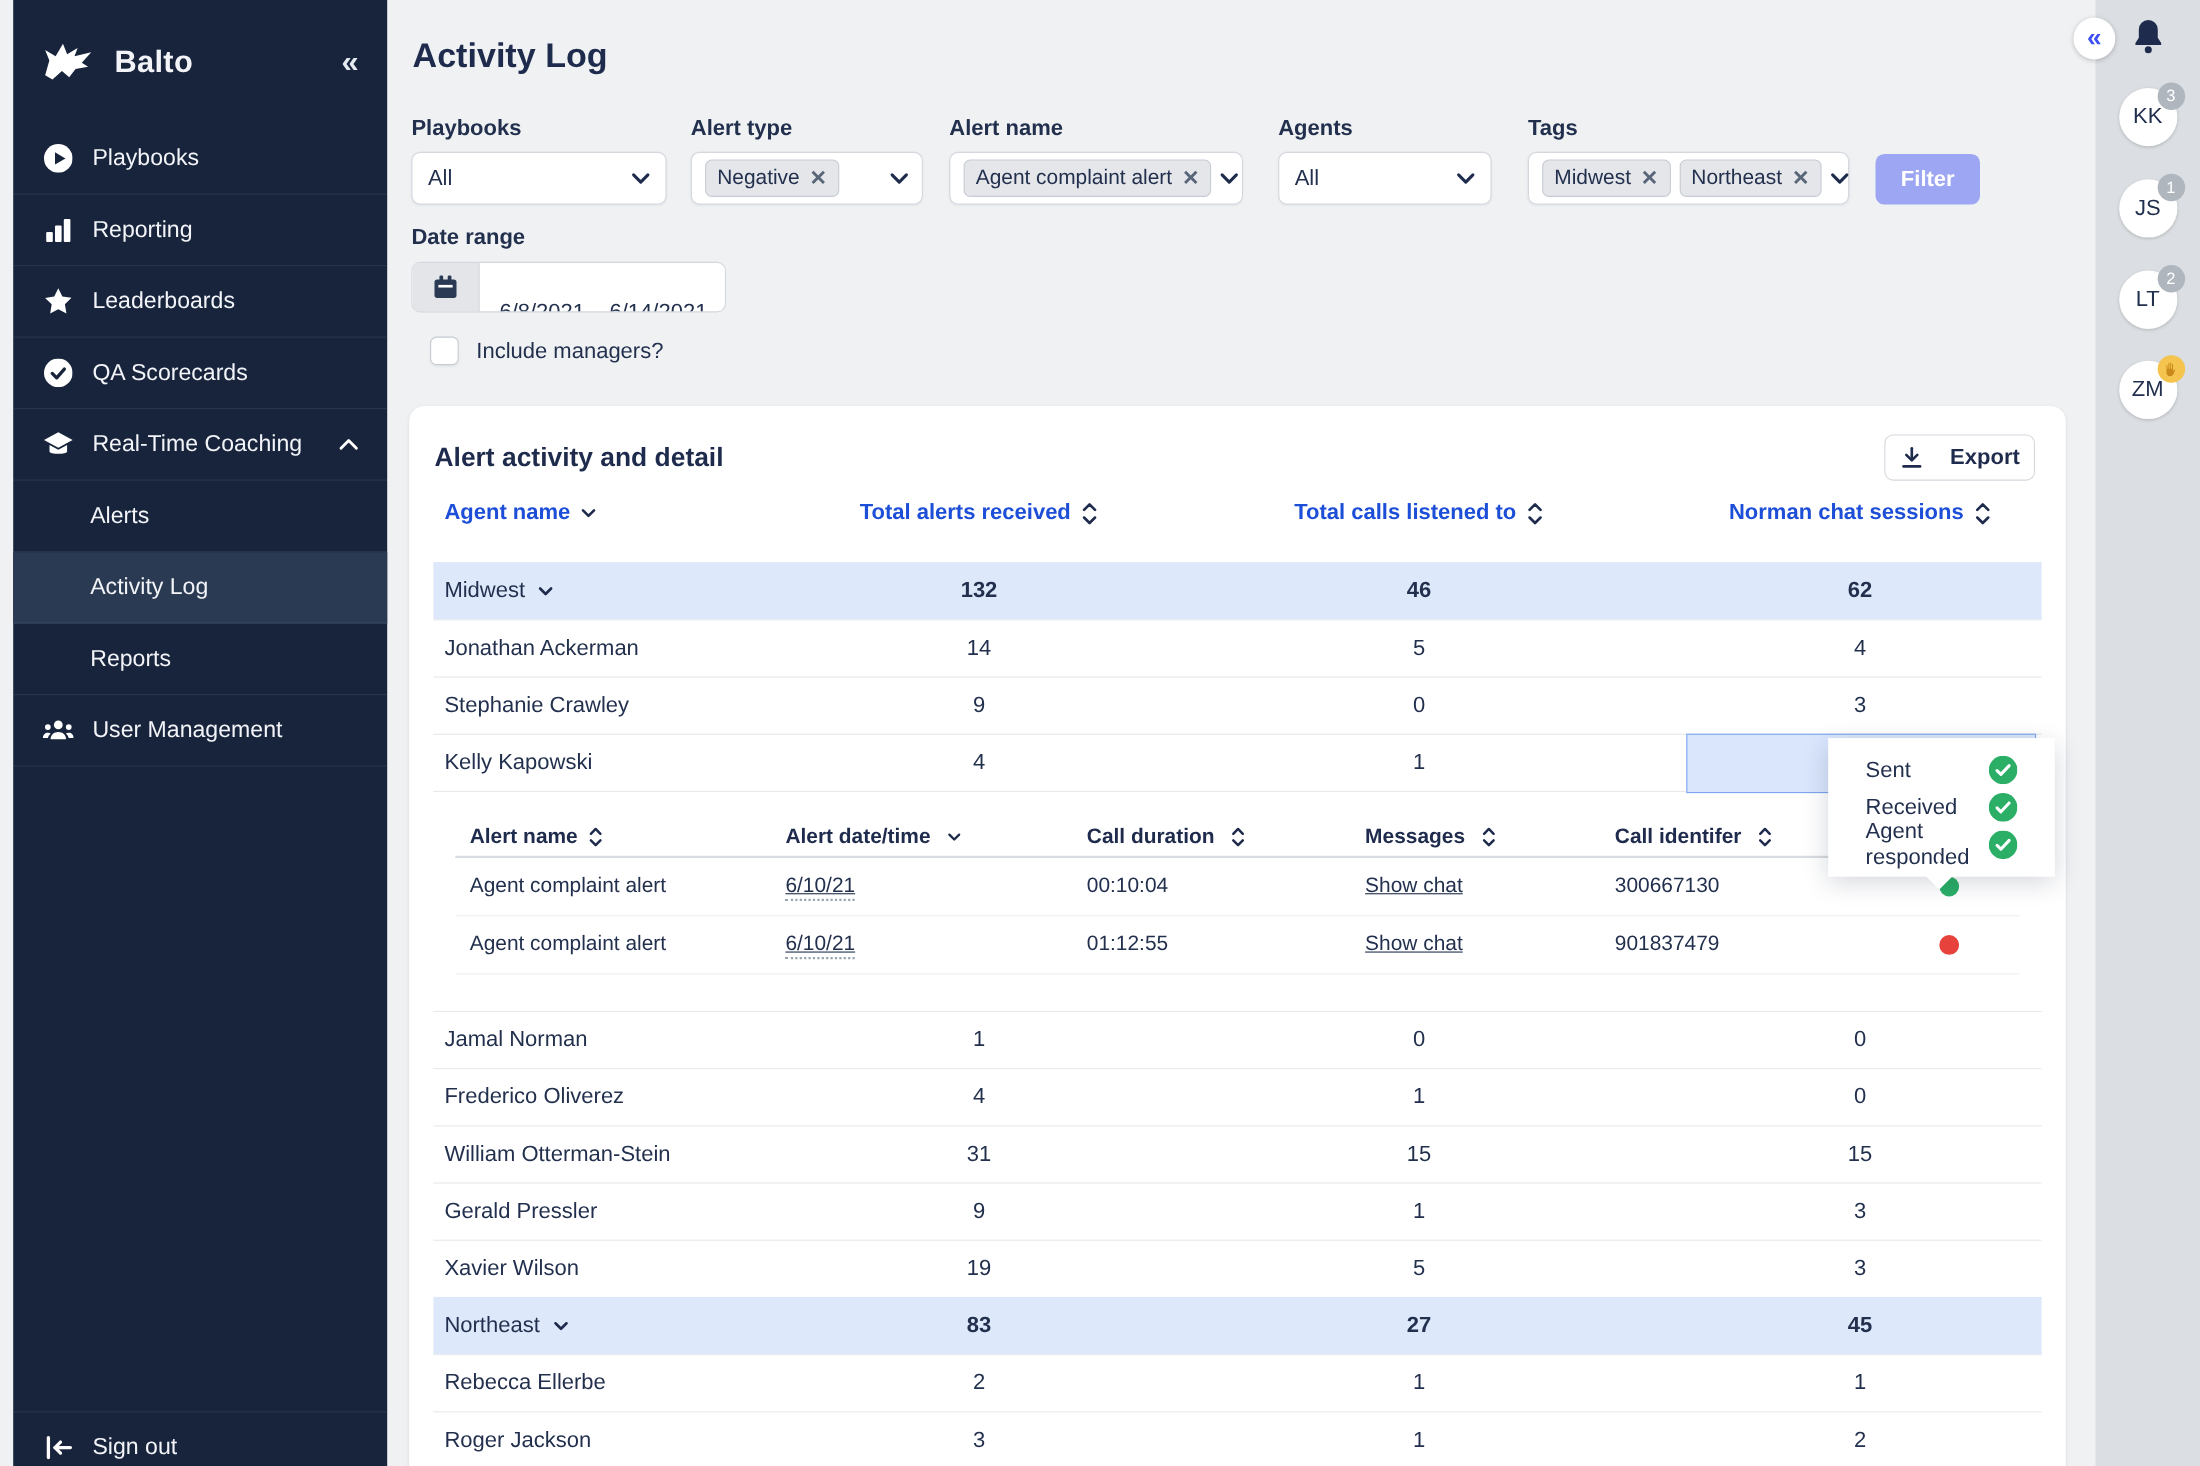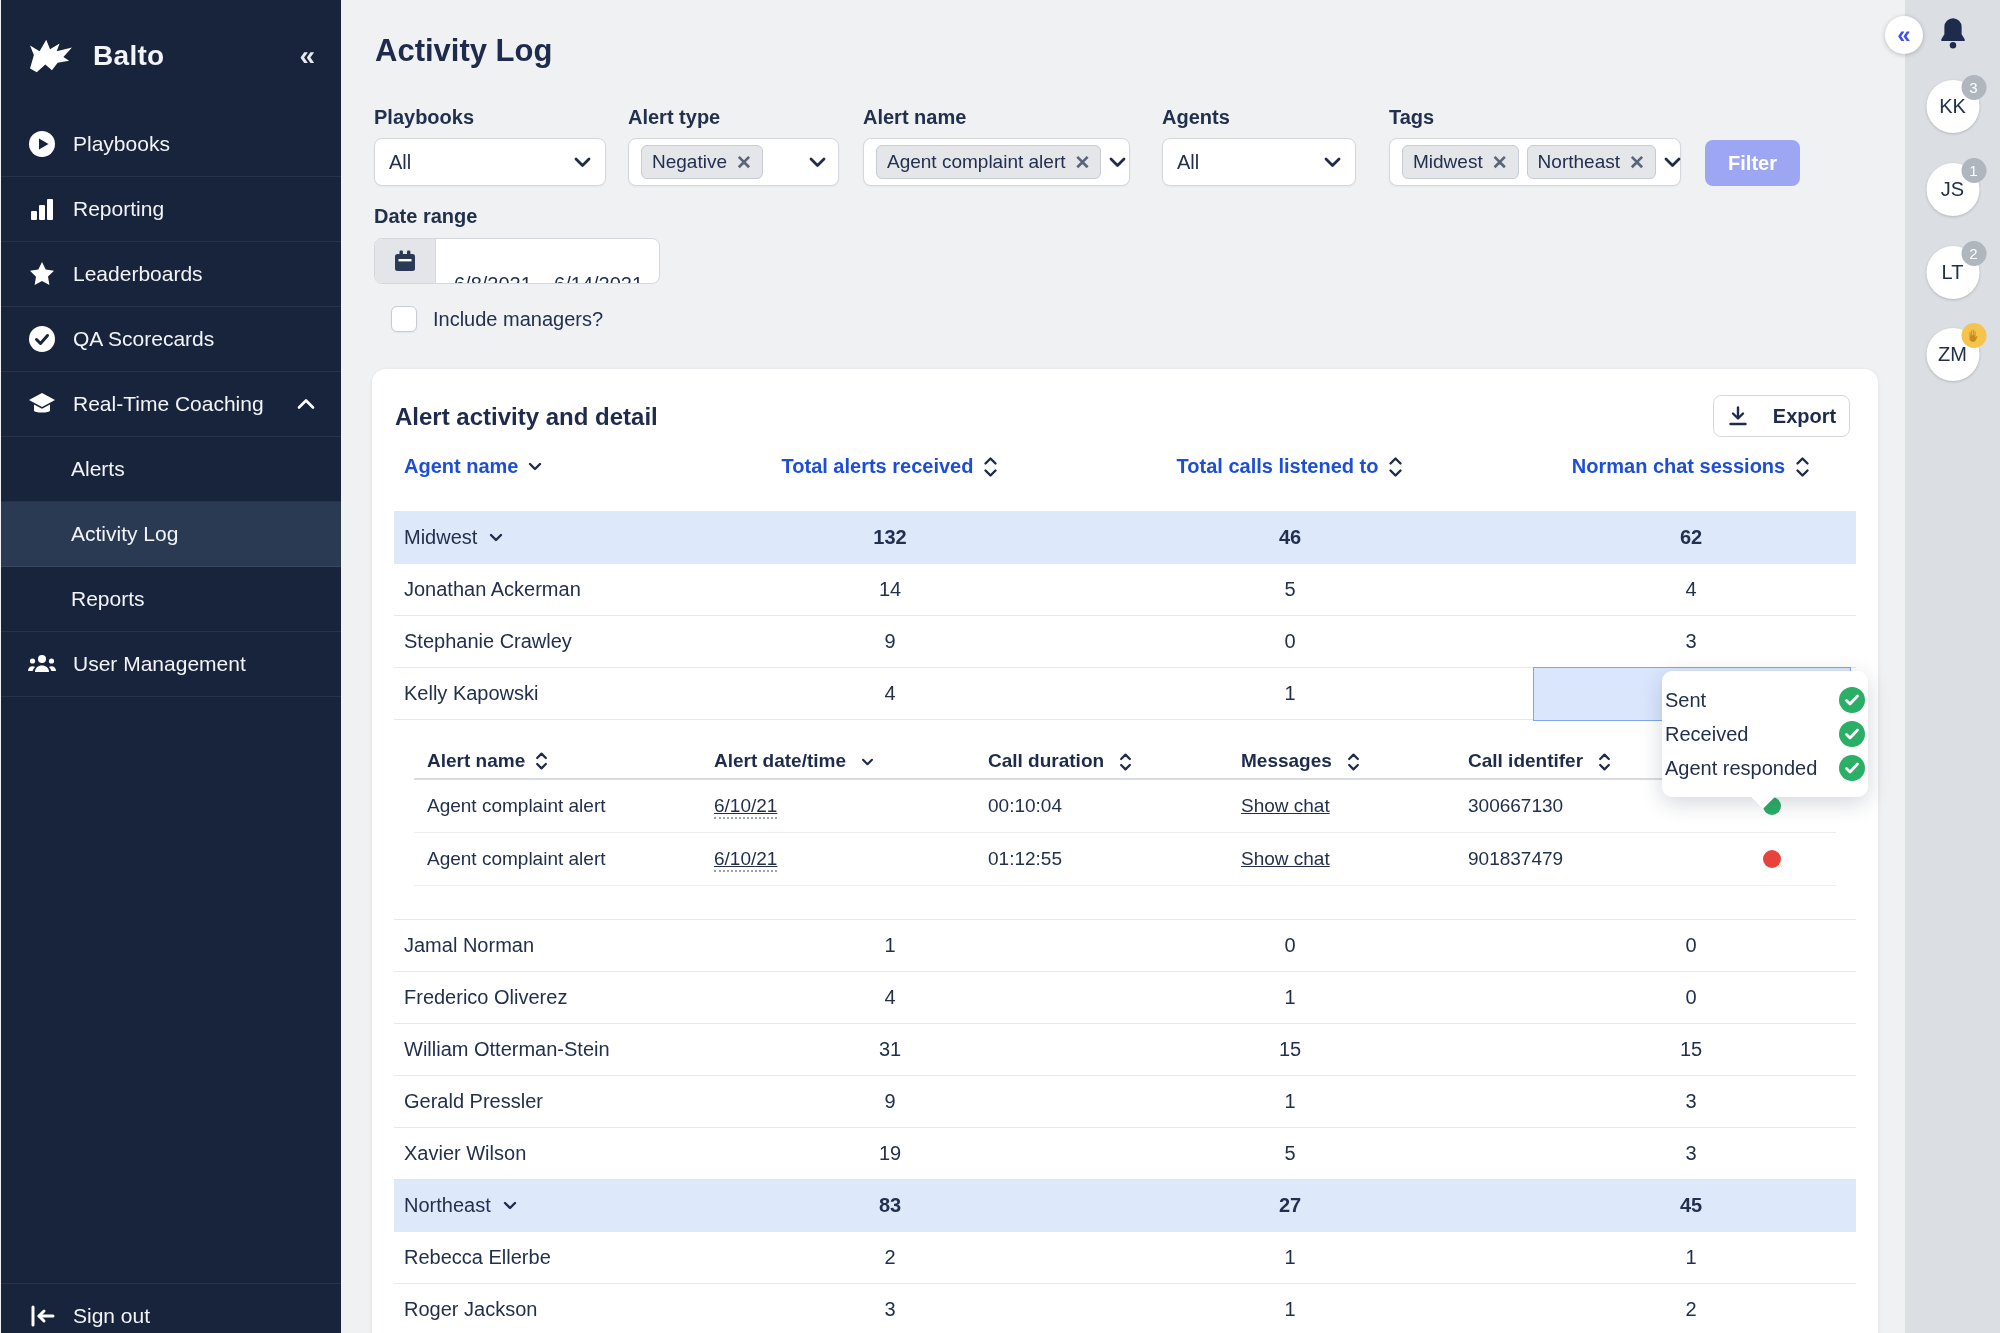--- a/index.html
+++ b/index.html
@@ -5,21 +5,21 @@
   * { box-sizing: border-box; margin: 0; padding: 0; }
   html,body { width:2000px; height:1333px; }
   body {
     position:relative; overflow:hidden;
     background:#EFF1F3; color:#22304E;
     font-family:"Liberation Sans", sans-serif;
   }
   svg { display:block; }
 
   
-  .sidebar { position:absolute; left:1px; top:0; width:340px; height:100%;
+  .sidebar { position:absolute; left:12px; top:0; width:340px; height:100%;
     background:#17243C; color:#F2F4F8; z-index:3; }
   .logo-row { height:112px; display:flex; align-items:center; padding:0 26px; }
   .brand { font-size:28px; font-weight:700; margin-left:18px; letter-spacing:.3px; }
   .side-collapse { margin-left:auto; font-size:28px; font-weight:700; color:#E6EAF1; cursor:pointer; line-height:1; }
   .nav-item { height:65px; display:flex; align-items:center; padding:0 26px;
     border-bottom:1px solid rgba(255,255,255,.07); font-size:21px; cursor:pointer; }
   .nav-item .ic { width:30px; display:flex; justify-content:center; margin-right:16px; }
   .nav-item.sub { padding-left:70px; }
   .nav-item.active { background:#2B3A53; }
   .nav-caret { margin-left:auto; }
@@ -99,22 +99,22 @@
   .sc6{width:60px;display:flex;justify-content:center;}
   .date-link { text-decoration:underline; border-bottom:2px dotted #9AA3B0; padding-bottom:1px; cursor:pointer; }
   .chat-link { text-decoration:underline; cursor:pointer; }
   .dot { width:18px; height:18px; border-radius:50%; }
   .dot[data-status="green"] { background:#2BAE66; }
   .dot[data-status="red"]   { background:#E7423C; }
 
   
   .hl-cell { position:absolute; left:1533px; top:667px; width:318px; height:54px;
     background:#D9E6FC; border:1px solid #7EA5EF; z-index:5; cursor:pointer; }
-  .popover { position:absolute; left:1662px; top:671px; width:206px; background:#fff; border-radius:10px;
-    box-shadow:0 6px 22px rgba(20,35,60,.18); z-index:10; padding:12px 3px; }
+  .popover { position:absolute; left:1662px; top:671px; width:206px; background:#fff; border-radius:0;
+    box-shadow:0 6px 22px rgba(20,35,60,.18); z-index:10; padding:12px 34px; }
   .popover::after { content:""; position:absolute; bottom:-8px; left:92px; width:18px; height:18px;
     background:#fff; transform:rotate(45deg); }
   .pop-row { display:flex; align-items:center; justify-content:space-between; height:34px; font-size:20px; }
 </style>
 </head>
 <body>
 
 <nav class="sidebar">
   <div class="logo-row">
     <span>

